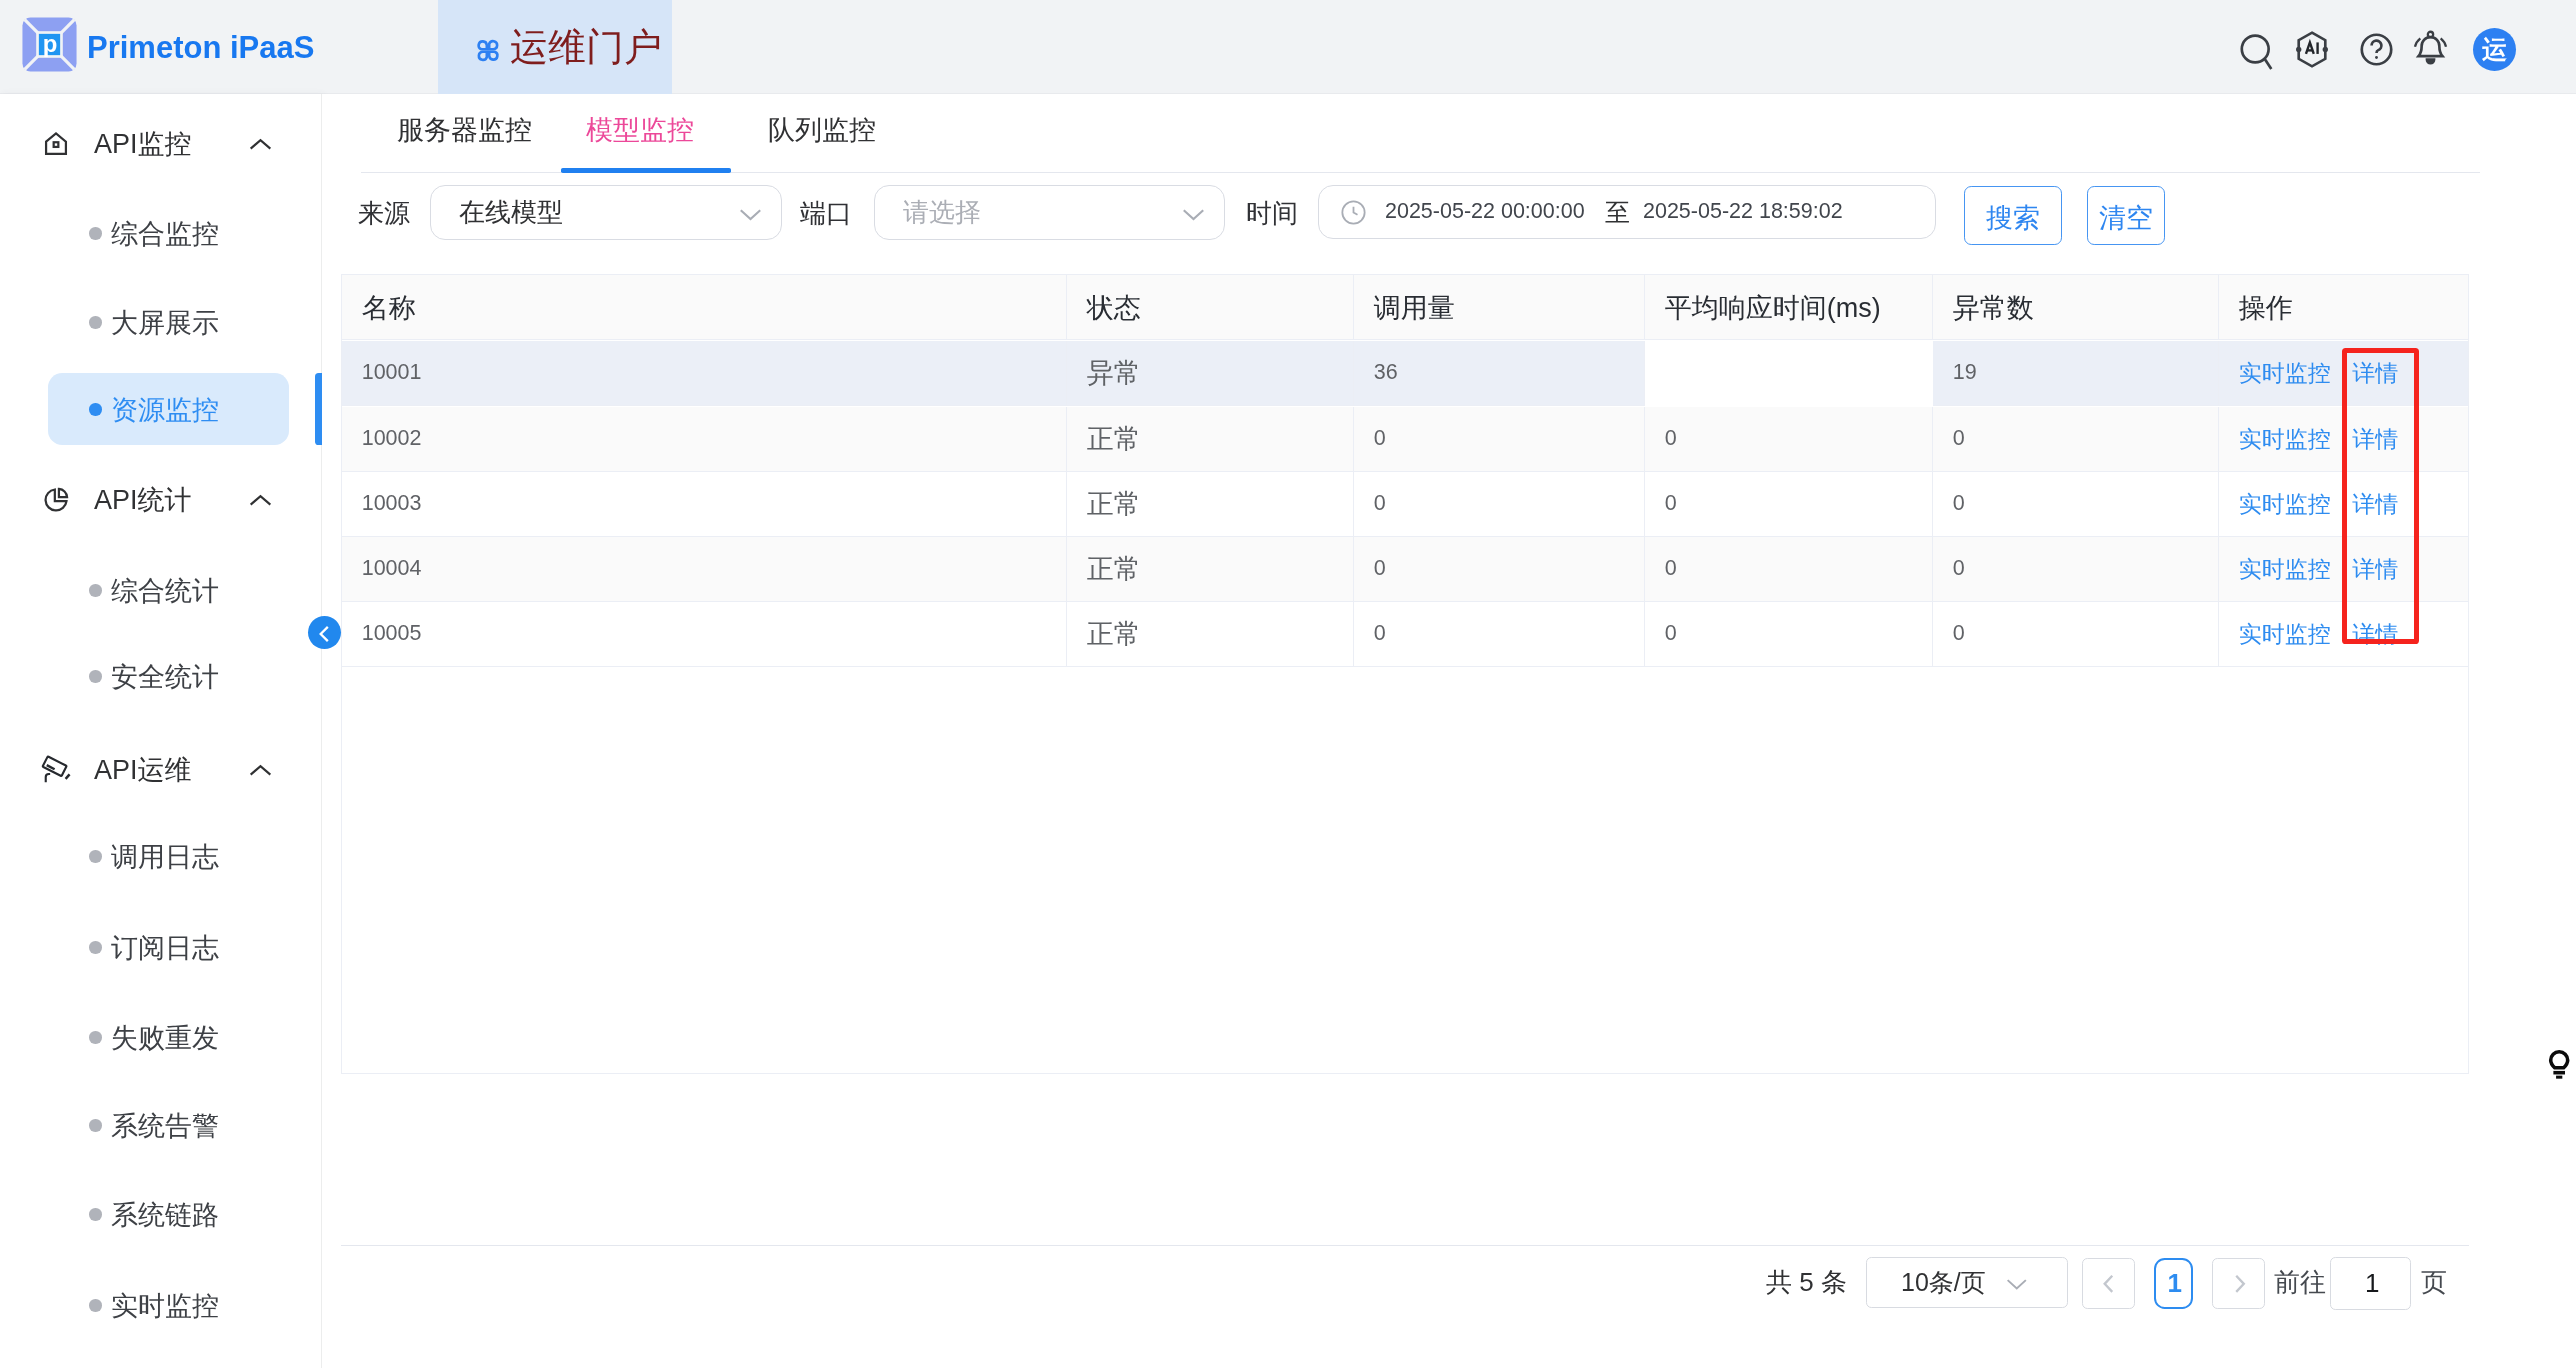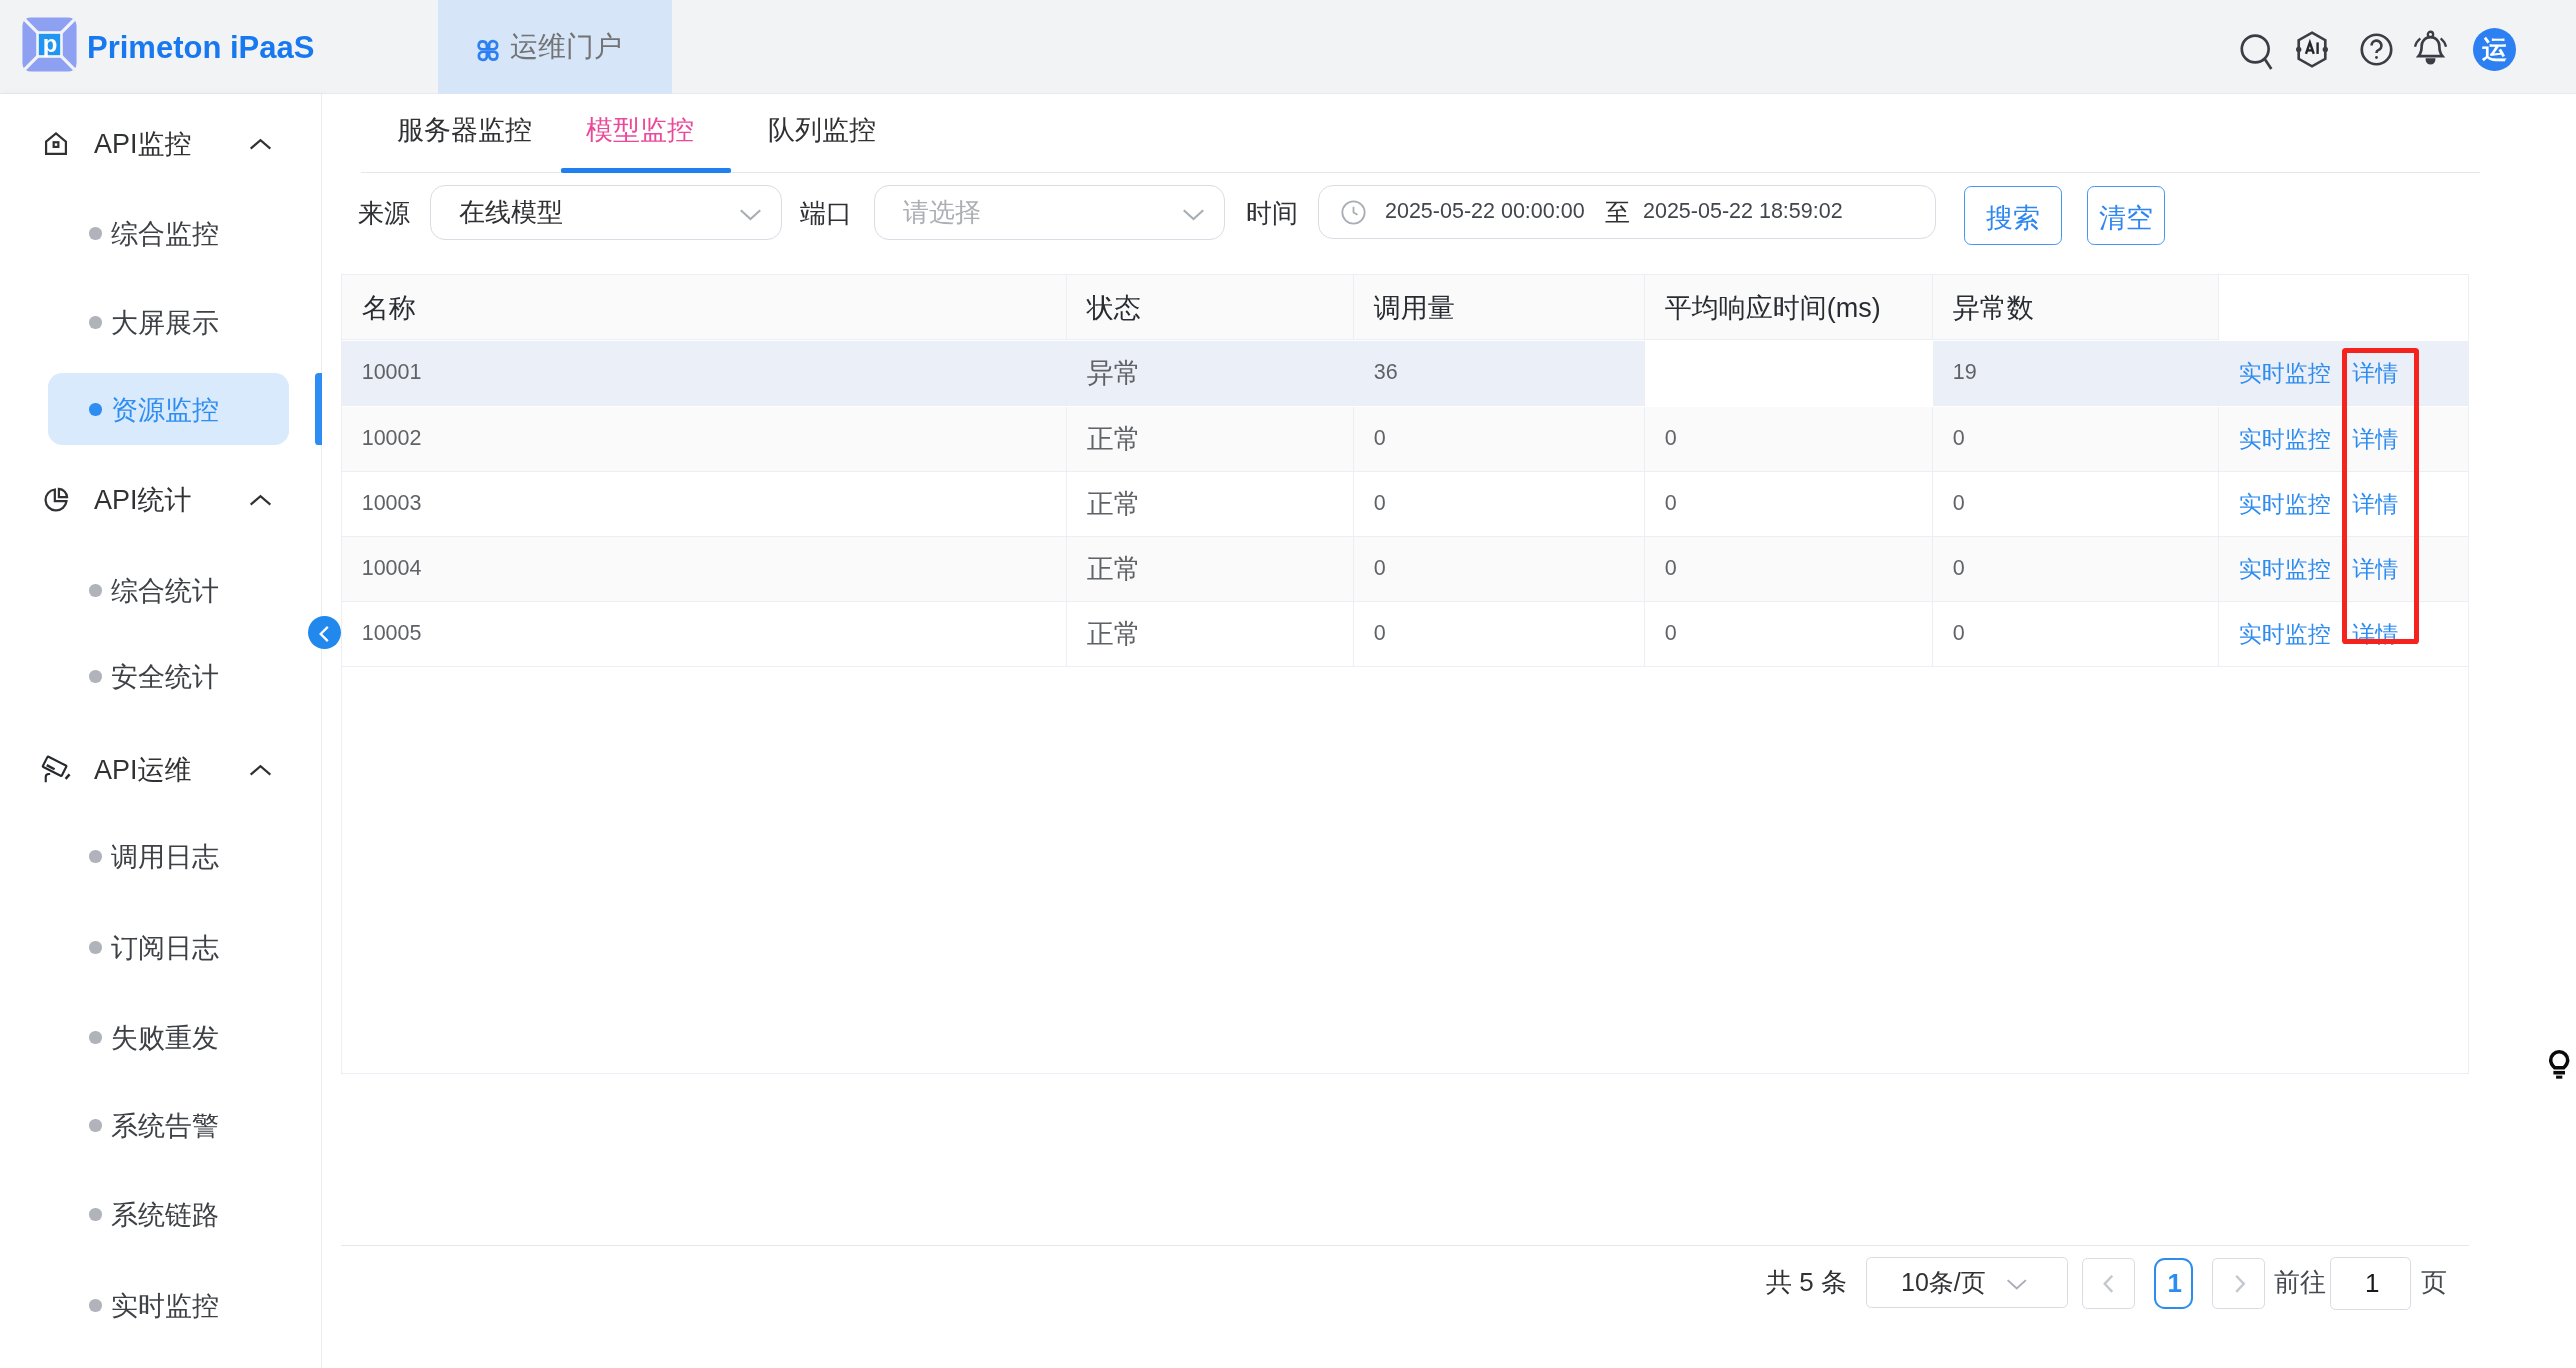--- a/index.html
+++ b/index.html
@@ -5,21 +5,21 @@
 *{margin:0;padding:0;box-sizing:border-box}
 html,body{width:2576px;height:1368px;overflow:hidden;background:#fff;
 font-family:"Liberation Sans",sans-serif;}
 .abs{position:absolute}
 .ct{position:absolute;transform:translateY(-50%);line-height:1;white-space:nowrap}
 #app{position:relative;width:2576px;height:1368px;background:#fff}
 
 #hdr{left:0;top:0;width:2576px;height:94px;background:#f1f3f5;border-bottom:0.9px solid #e8eaed}
 #hdr .brand{left:87px;top:47px;font-size:31px;font-weight:bold;color:#1878f0;letter-spacing:0px}
 #navtab{left:438px;top:0;width:234px;height:94px;background:#d6e5f8}
-#navtab span{left:72px;top:47px;font-size:28px;color:#737373}
+#navtab span{left:72px;top:47px;font-size:38px;color:#7f1d1d}
 
 #side{left:0;top:94px;width:322px;height:1274px;background:#fff;border-right:0.9px solid #eceded;box-shadow:1.8px 0 7.2px rgba(60,70,90,0.06)}
 .mi{left:0;width:321px;height:89px}
 .mi .txt{left:94px;top:45px;font-size:27px;color:#303133}
 .sub .txt{left:111px;top:45px;font-size:27px;color:#3d4045}
 .dot{left:89px;width:12.5px;height:12.5px;border-radius:50%;background:#b0b3ba}
 .active-bg{left:48px;top:279px;width:241px;height:72px;background:#d9eafc;border-radius:14.3px}
 .active-bar{left:315px;top:279px;width:7.2px;height:72px;background:#2e8df2;border-radius:3.6px 0 0 3.6px}
 
 #content{left:322px;top:94px;width:2254px;height:1274px;background:#fff}
@@ -231,20 +231,23 @@
         </div>
       <div class="th abs" style="left:1012px;width:291px">
           <span class="ct">调用量</span>
         </div>
       <div class="th abs" style="left:1303px;width:288px">
           <span class="ct">平均响应时间(ms)</span>
         </div>
       <div class="th abs" style="left:1591px;width:286px">
           <span class="ct">异常数</span>
         </div>
+      <div class="th abs" style="left:1877px;width:249px;border-right:none">
+          <span class="ct">操作</span>
+        </div>
 
       <div class="td rowbg0 abs" style="left:0;top:66px;width:725px">
           <span class="ct num">10001</span>
         </div>
       <div class="td rowbg0 abs" style="left:725px;top:66px;width:287px">
           <span class="ct">异常</span>
         </div>
       <div class="td rowbg0 abs" style="left:1012px;top:66px;width:291px">
           <span class="ct num">36</span>
         </div>

